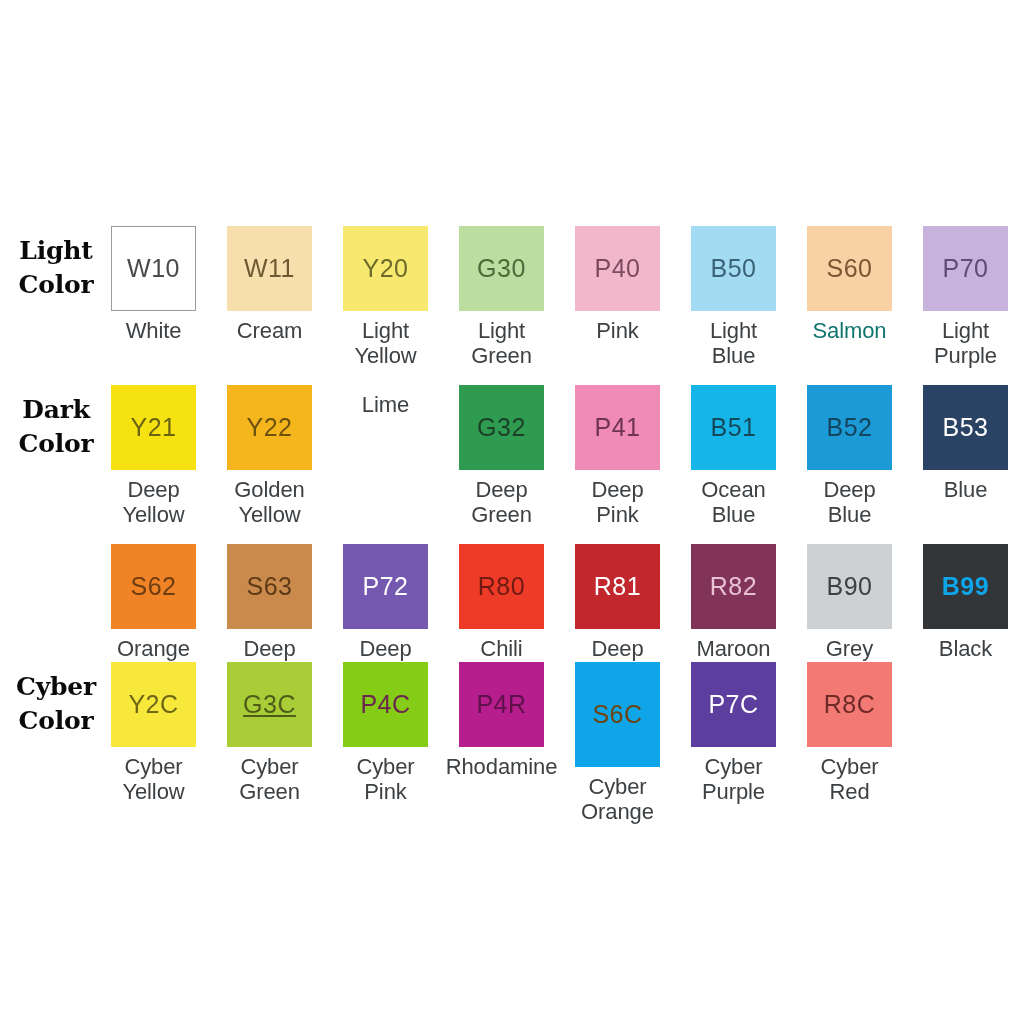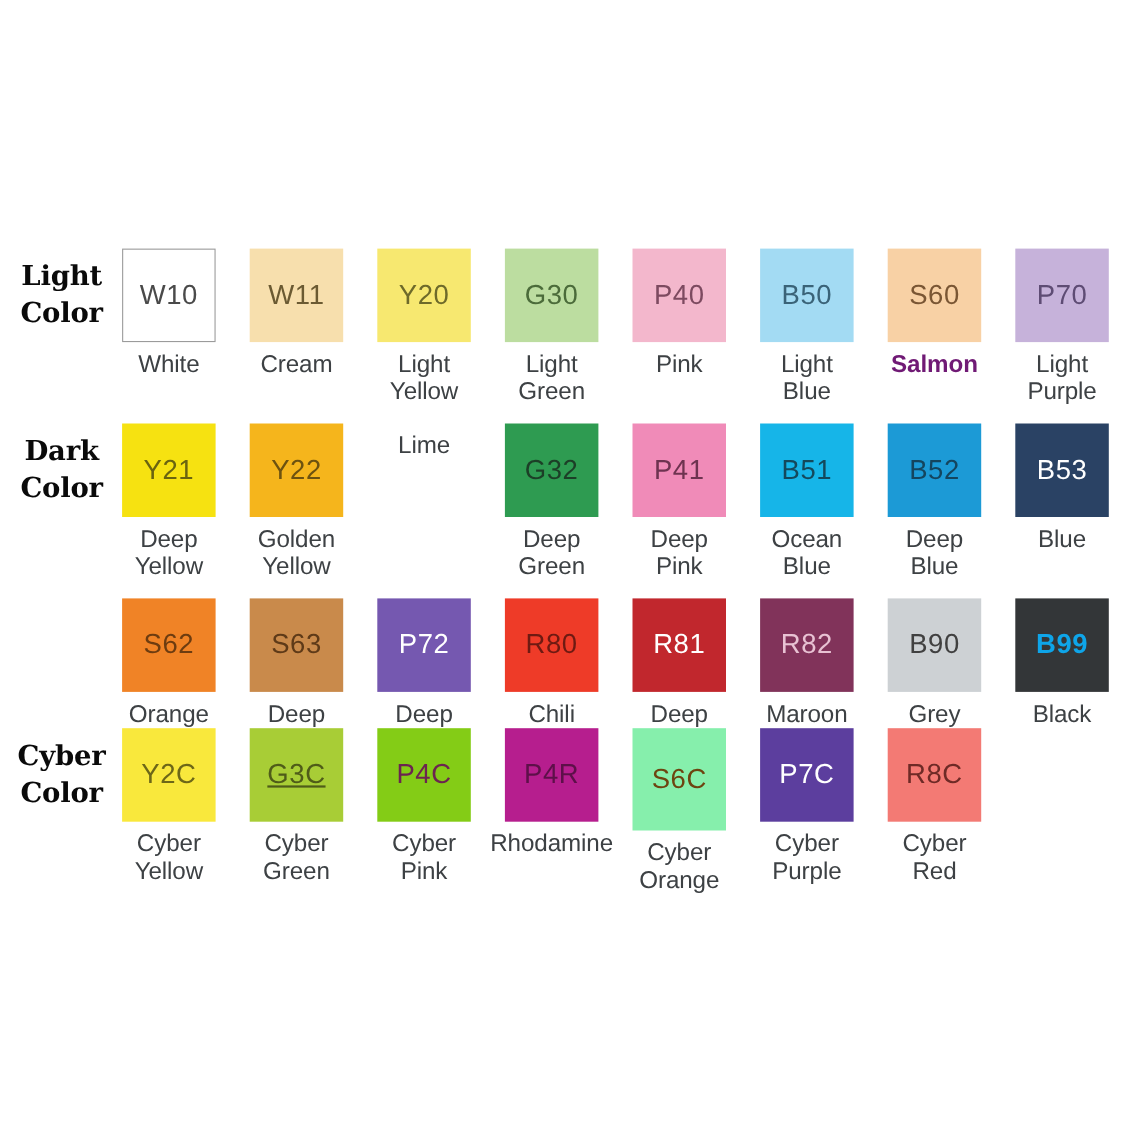--- a/index.html
+++ b/index.html
@@ -124,21 +124,21 @@
         <div class="swatch" style="background: rgb(163, 219, 243); width: 85px; height: 85px;">
           <span class="code" style="color: rgb(58, 99, 120);">B50</span>
         </div>
         <div class="cname" style="color: rgb(61, 65, 68);">Light
 Blue</div>
       </div>
       <div class="cell" style="left: 791.5px;">
         <div class="swatch" style="background: rgb(248, 209, 165); width: 85px; height: 85px;">
           <span class="code" style="color: rgb(122, 86, 52);">S60</span>
         </div>
-        <div class="cname" style="color: #701a75; font-weight: bold;">Salmon</div>
+        <div class="cname" style="color: #0f766e;">Salmon</div>
       </div>
       <div class="cell" style="left: 907.5px;">
         <div class="swatch" style="background: rgb(198, 178, 218); width: 85px; height: 85px;">
           <span class="code" style="color: rgb(94, 76, 116);">P70</span>
         </div>
         <div class="cname" style="color: rgb(61, 65, 68);">Light
 Purple</div>
       </div>
     </div>
     <div class="row" style="top: 385px;">
@@ -274,21 +274,21 @@
         <div class="cname" style="color: rgb(61, 65, 68);">Cyber
 Pink</div>
       </div>
       <div class="cell" style="left: 443.5px;">
         <div class="swatch" style="background: rgb(182, 30, 142); width: 85px; height: 85px;">
           <span class="code" style="color: rgb(93, 16, 73);">P4R</span>
         </div>
         <div class="cname" style="color: rgb(61, 65, 68);">Rhodamine</div>
       </div>
       <div class="cell" style="left: 559.5px;">
-        <div class="swatch" style="background: #86efac; width: 85px; height: 93px;">
+        <div class="swatch" style="background: #0ea5e9; width: 85px; height: 105px;">
           <span class="code" style="color: rgb(109, 68, 16);">S6C</span>
         </div>
         <div class="cname" style="color: rgb(61, 65, 68);">Cyber
 Orange</div>
       </div>
       <div class="cell" style="left: 675.5px;">
         <div class="swatch" style="background: rgb(92, 62, 158); width: 85px; height: 85px;">
           <span class="code" style="color: rgb(255, 255, 255);">P7C</span>
         </div>
         <div class="cname" style="color: rgb(61, 65, 68);">Cyber

